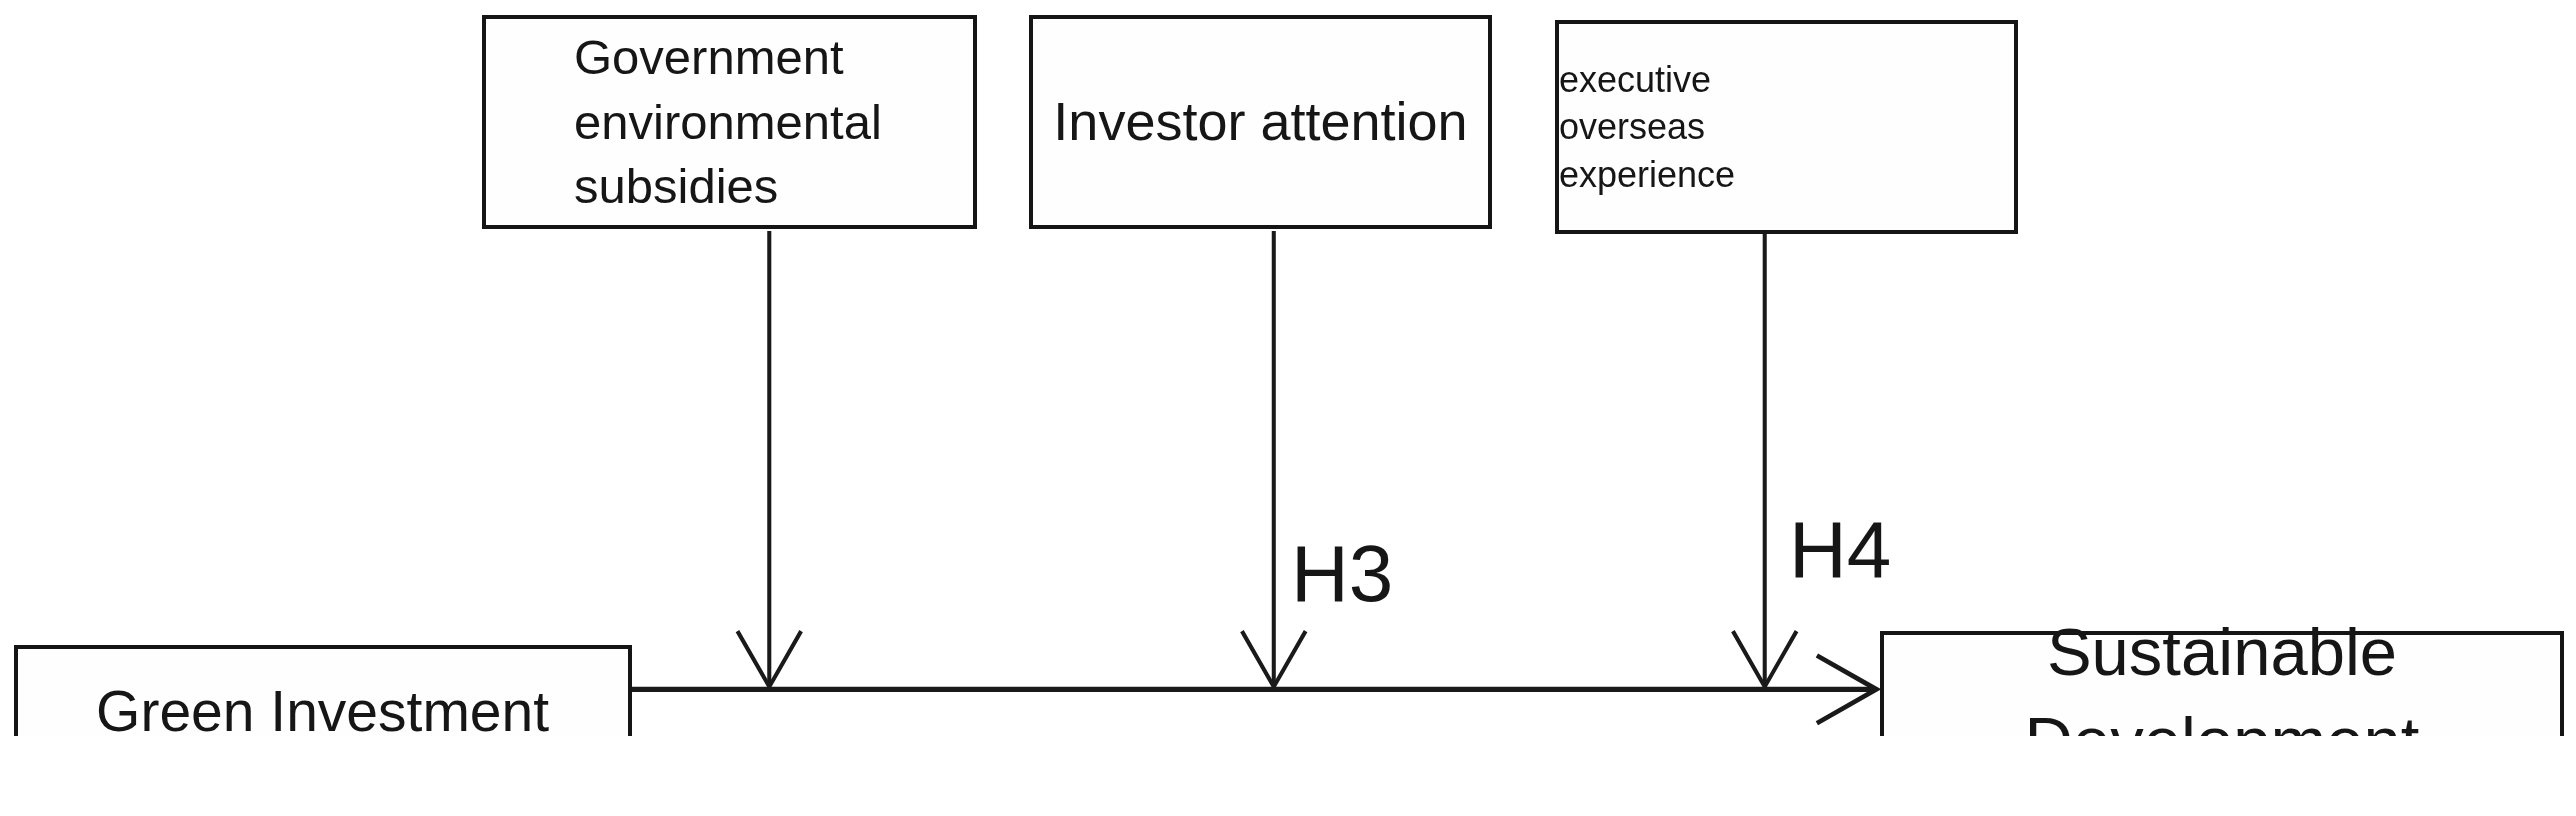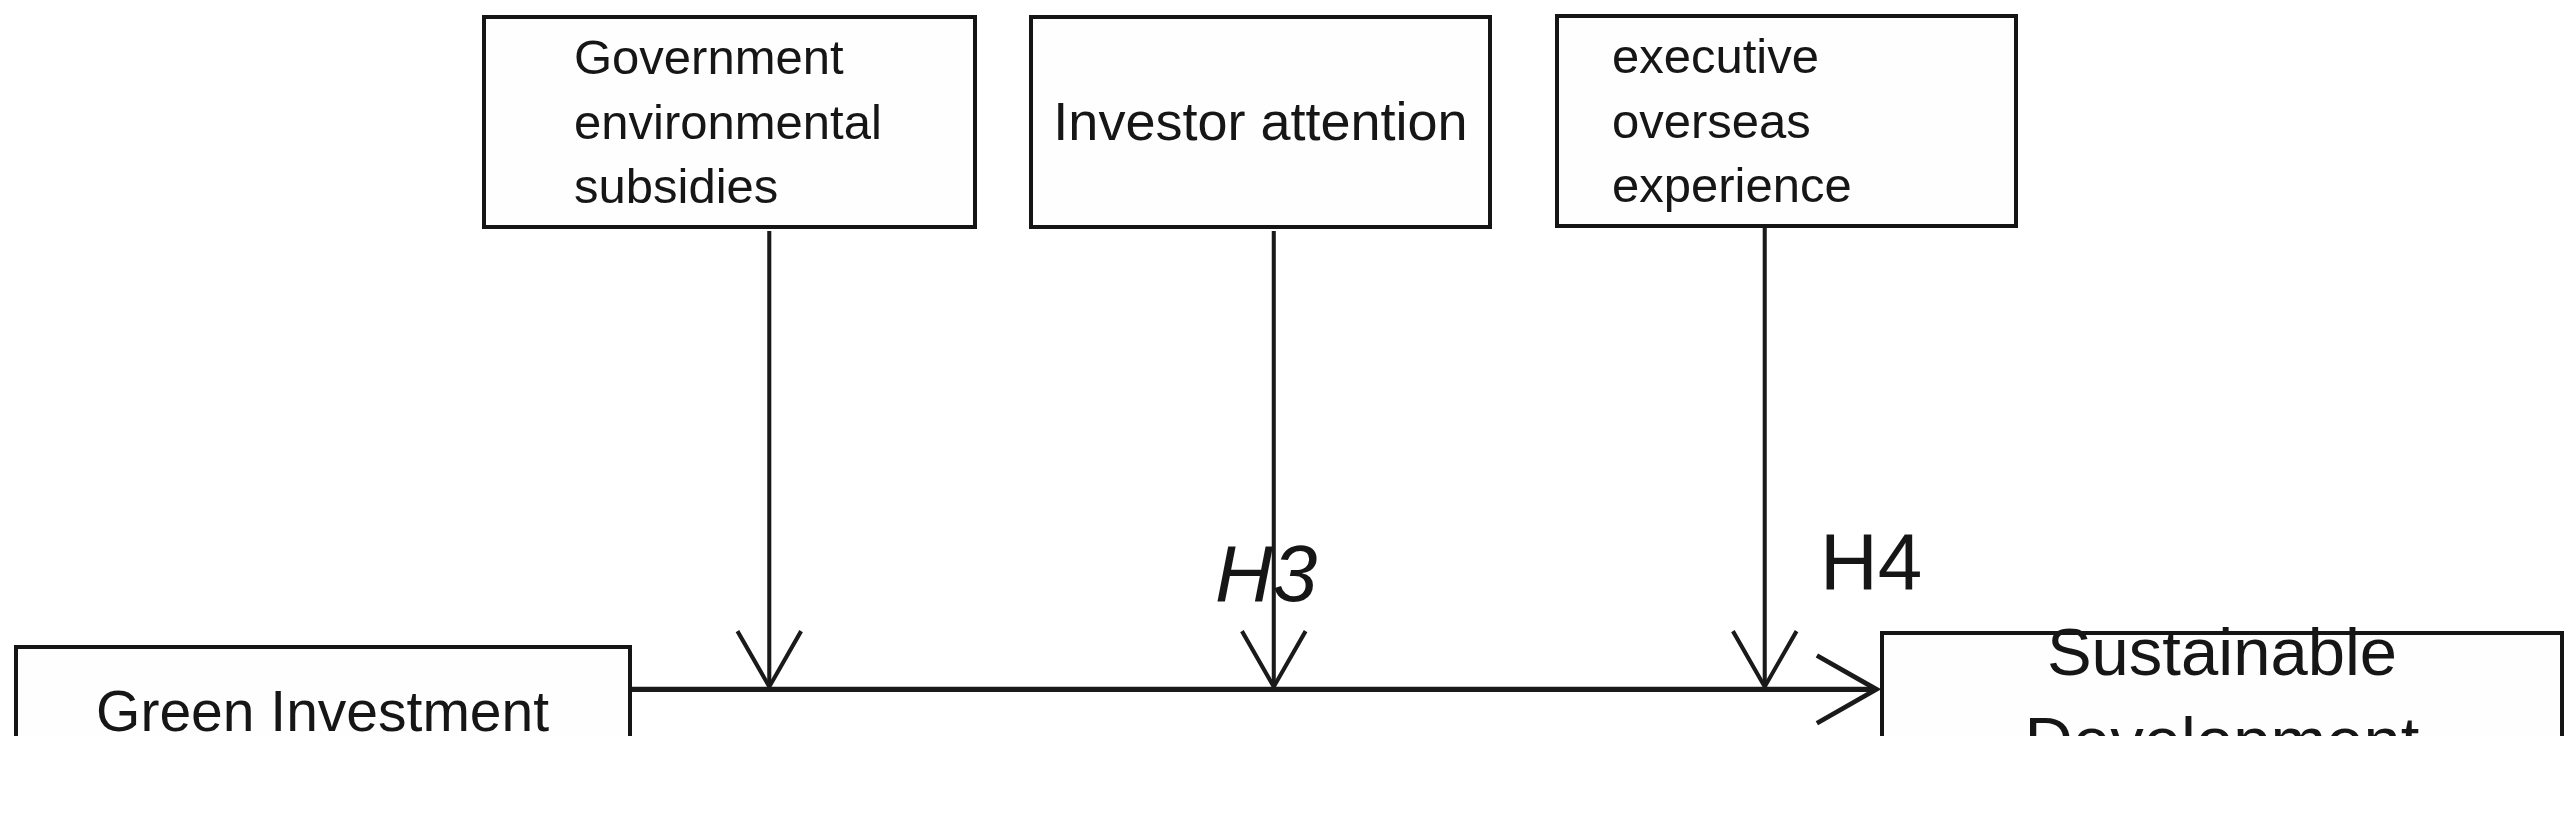--- a/index.html
+++ b/index.html
@@ -40,44 +40,43 @@
     width: 495px; height: 214px;
     font-size: 49px;
     padding-left: 88px;
   }
   #box-investor {
     left: 1029px; top: 15px;
     width: 463px; height: 214px;
     font-size: 54px;
   }
   #box-executive {
-    left: 1555px; top: 14px;
+    left: 1555px; top: 20px;
     width: 463px; height: 214px;
-    font-size: 49px;
-    padding-left: 53px;
+    font-size: 36px;
   }
   #box-green {
     left: 13.6px; top: 645px;
     width: 618px; height: 133px;
     font-size: 57px;
   }
   #box-sustain {
     left: 1880px; top: 631px;
     width: 684px; height: 131px;
     font-size: 67px;
   }
   .hyp-label {
     position: absolute;
     font-size: 80px;
     color: #161616;
     white-space: nowrap;
   }
   #label-h2 { left: 791px; top: 528px; }
-  #label-h3 { left: 1215px; top: 528px; font-style: italic; }
-  #label-h4 { left: 1789px; top: 516px; margin-left: 31px; }
+  #label-h3 { left: 1291px; top: 528px; }
+  #label-h4 { left: 1789px; top: 504px; }
   #label-h1 { left: 1680px; top: 728px; }
   #arrow-layer {
     position: absolute;
     left: 0; top: 0;
     width: 2576px;
     height: 816px;
   }
 </style>
 </head>
 <body>

